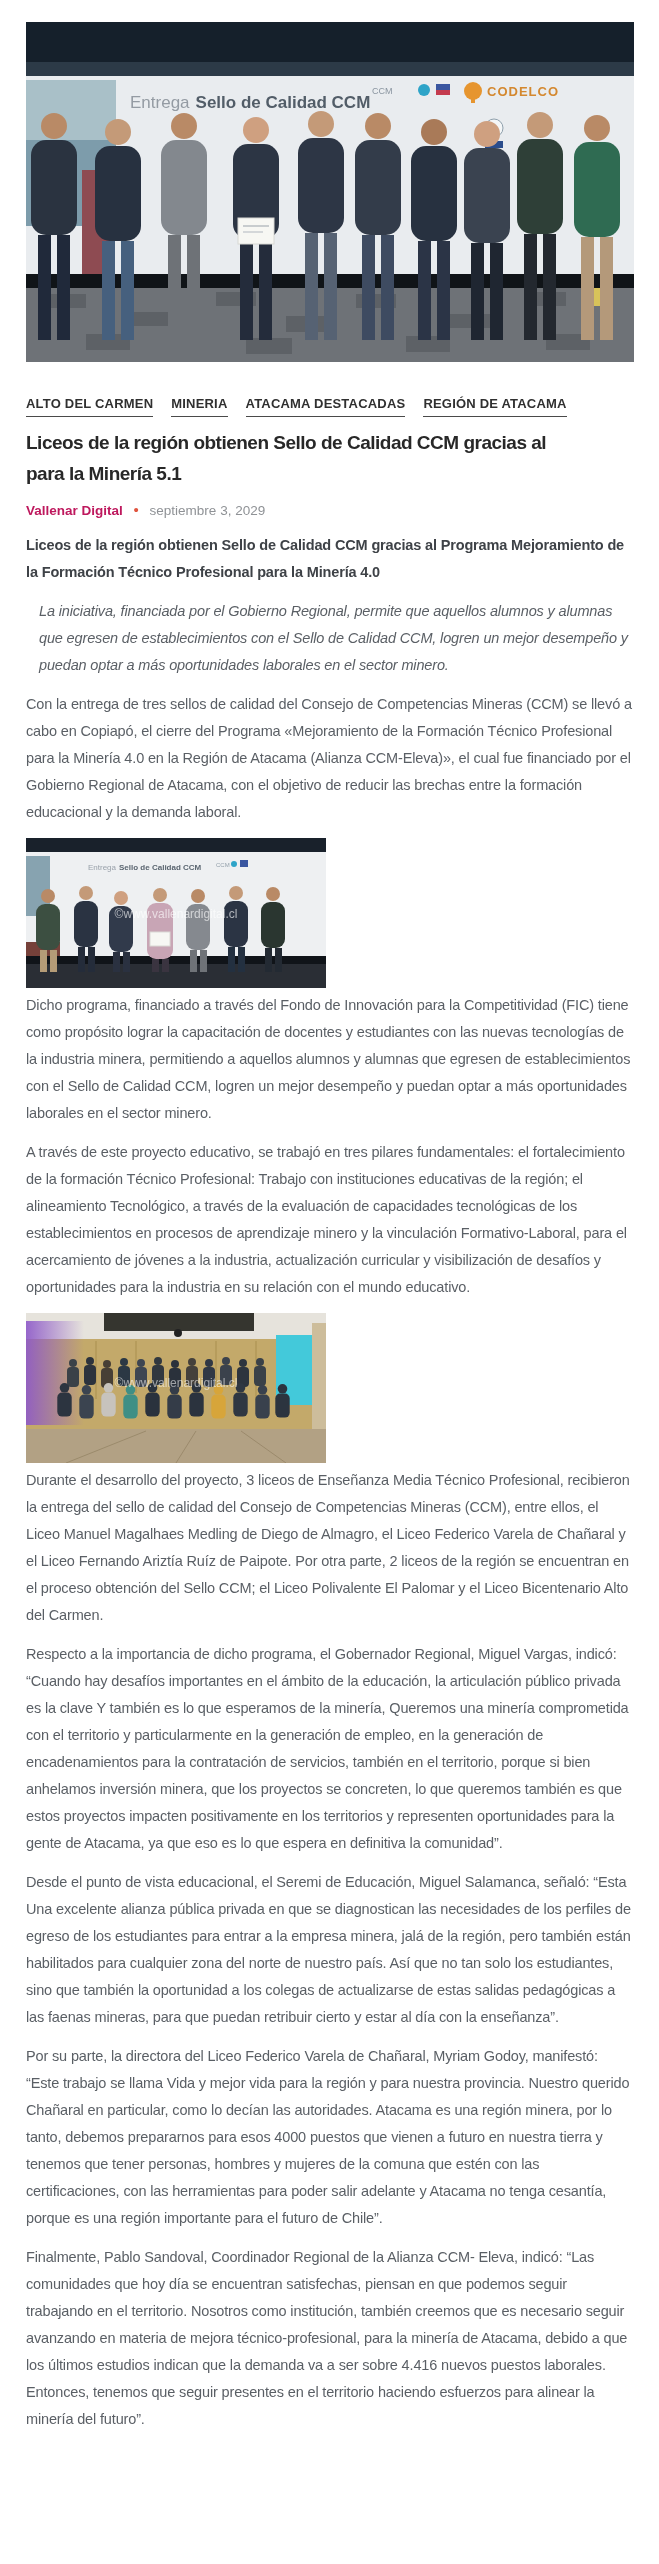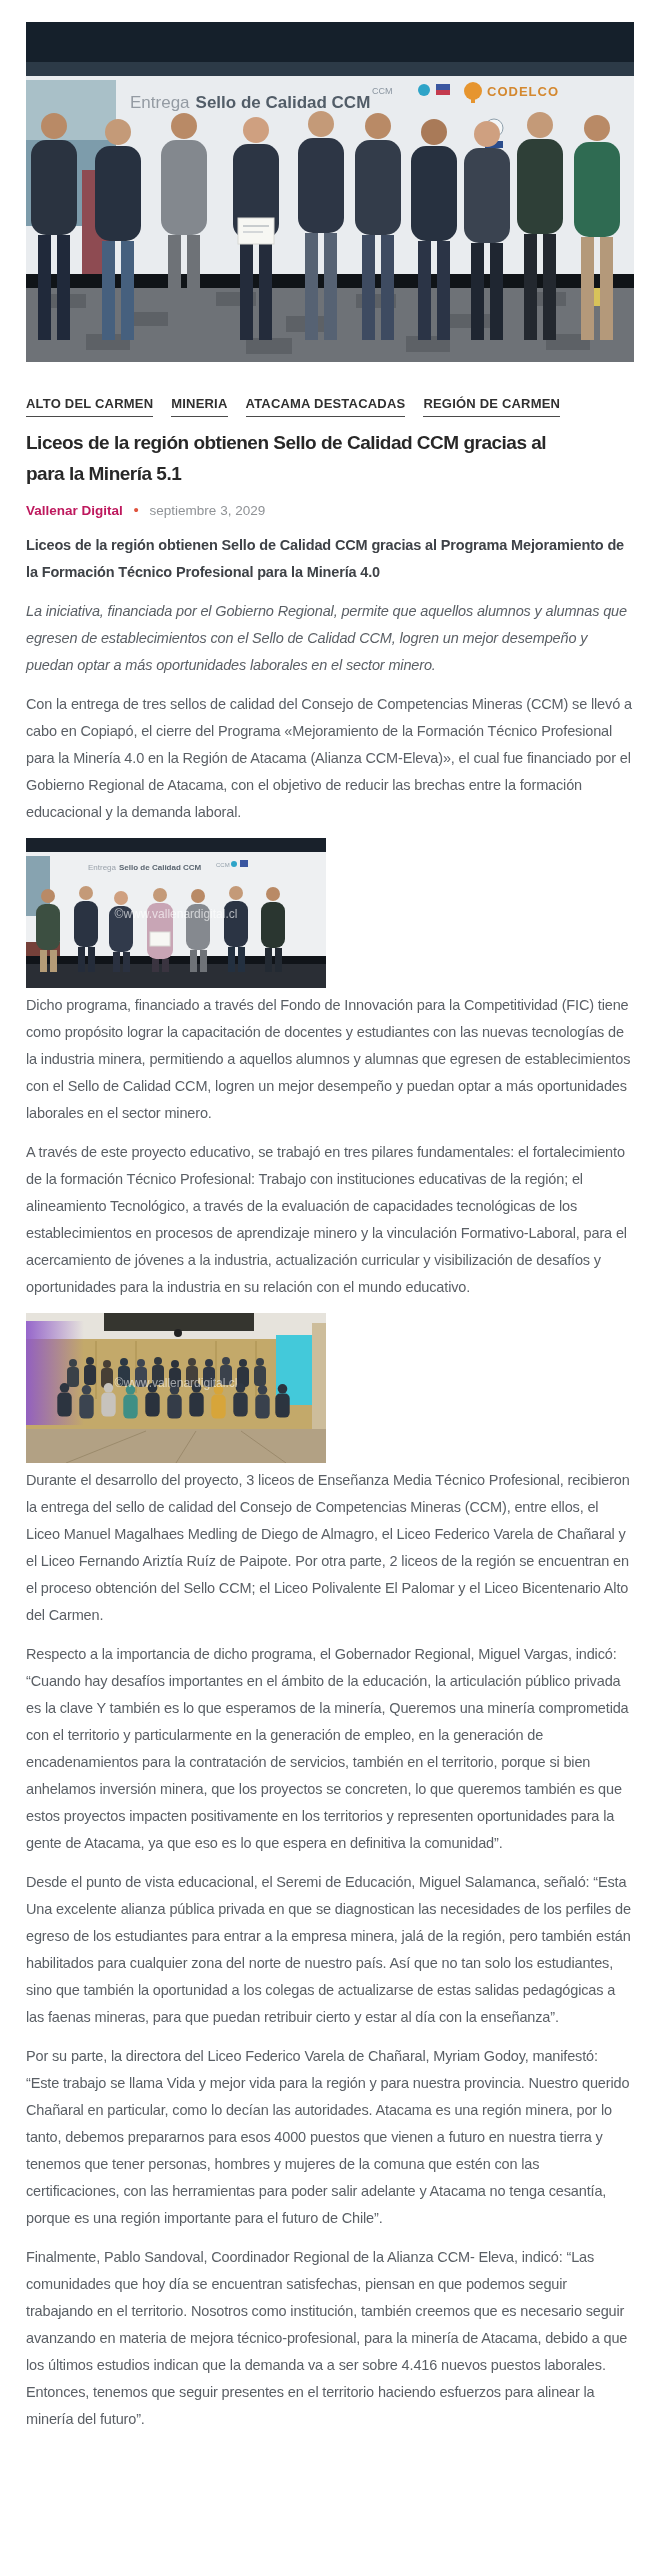--- a/index.html
+++ b/index.html
@@ -10,21 +10,21 @@
   .inline-fig{margin:12px 0 0;width:300px;height:150px;display:block;}
   .cats{margin-top:34px;display:flex;gap:18px;align-items:flex-start;}
   .cats a{font-size:13px;font-weight:700;letter-spacing:.2px;color:#303030;text-decoration:none;border-bottom:1.5px solid #4a4a4a;padding-bottom:5px;white-space:nowrap;cursor:pointer;}
   h1{margin:10px 0 0;color:#282828;font-size:19px;line-height:31px;font-weight:700;letter-spacing:-0.5px;}
   h1 span{display:block;white-space:nowrap;}
   .byline{margin-top:12px;font-size:13.5px;color:#8f9296;}
   .byline .dot{color:#e0543e;margin:0 7px;font-size:15px;}
   .byline .author{color:#be185d;cursor:pointer;font-weight:bold;}
   p{margin:12px 0 0;font-size:14.5px;line-height:27px;letter-spacing:-0.15px;color:#5a5f65;}
   p.lead-bold{margin-top:14px;font-weight:700;color:#3e4247;}
-  p.lead-italic{font-style:italic;}
+  p.lead-italic{font-style:italic;margin-left:13px;}
   p.after-img{margin-top:4px;}
   svg text{font-family:"Liberation Sans","DejaVu Sans",sans-serif;}
 </style>
 </head>
 <body>
 
 <div class="page">
 
   <svg class="hero" viewBox="0 0 608 340" role="img">
     <rect x="0" y="0" width="608" height="340" fill="#e9ecef"></rect>
@@ -132,21 +132,21 @@
       <line x1="217" y1="210" x2="237" y2="210" stroke="#c9cdd0" stroke-width="1.5"></line>
     </g>
   </svg>
 
   <div class="content">
 
     <nav class="cats">
       <a href="#">ALTO DEL CARMEN</a>
       <a href="#">MINERIA</a>
       <a href="#">ATACAMA DESTACADAS</a>
-      <a href="#">REGIÓN DE CARMEN</a>
+      <a href="#">REGIÓN DE ATACAMA</a>
     </nav>
 
     <h1>
       <span>Liceos de la región obtienen Sello de Calidad CCM gracias al</span>
       <span>para la Minería 5.1</span>
     </h1>
 
     <div class="byline">
       <span class="author">Vallenar Digital</span>
       <span class="dot">•</span>

